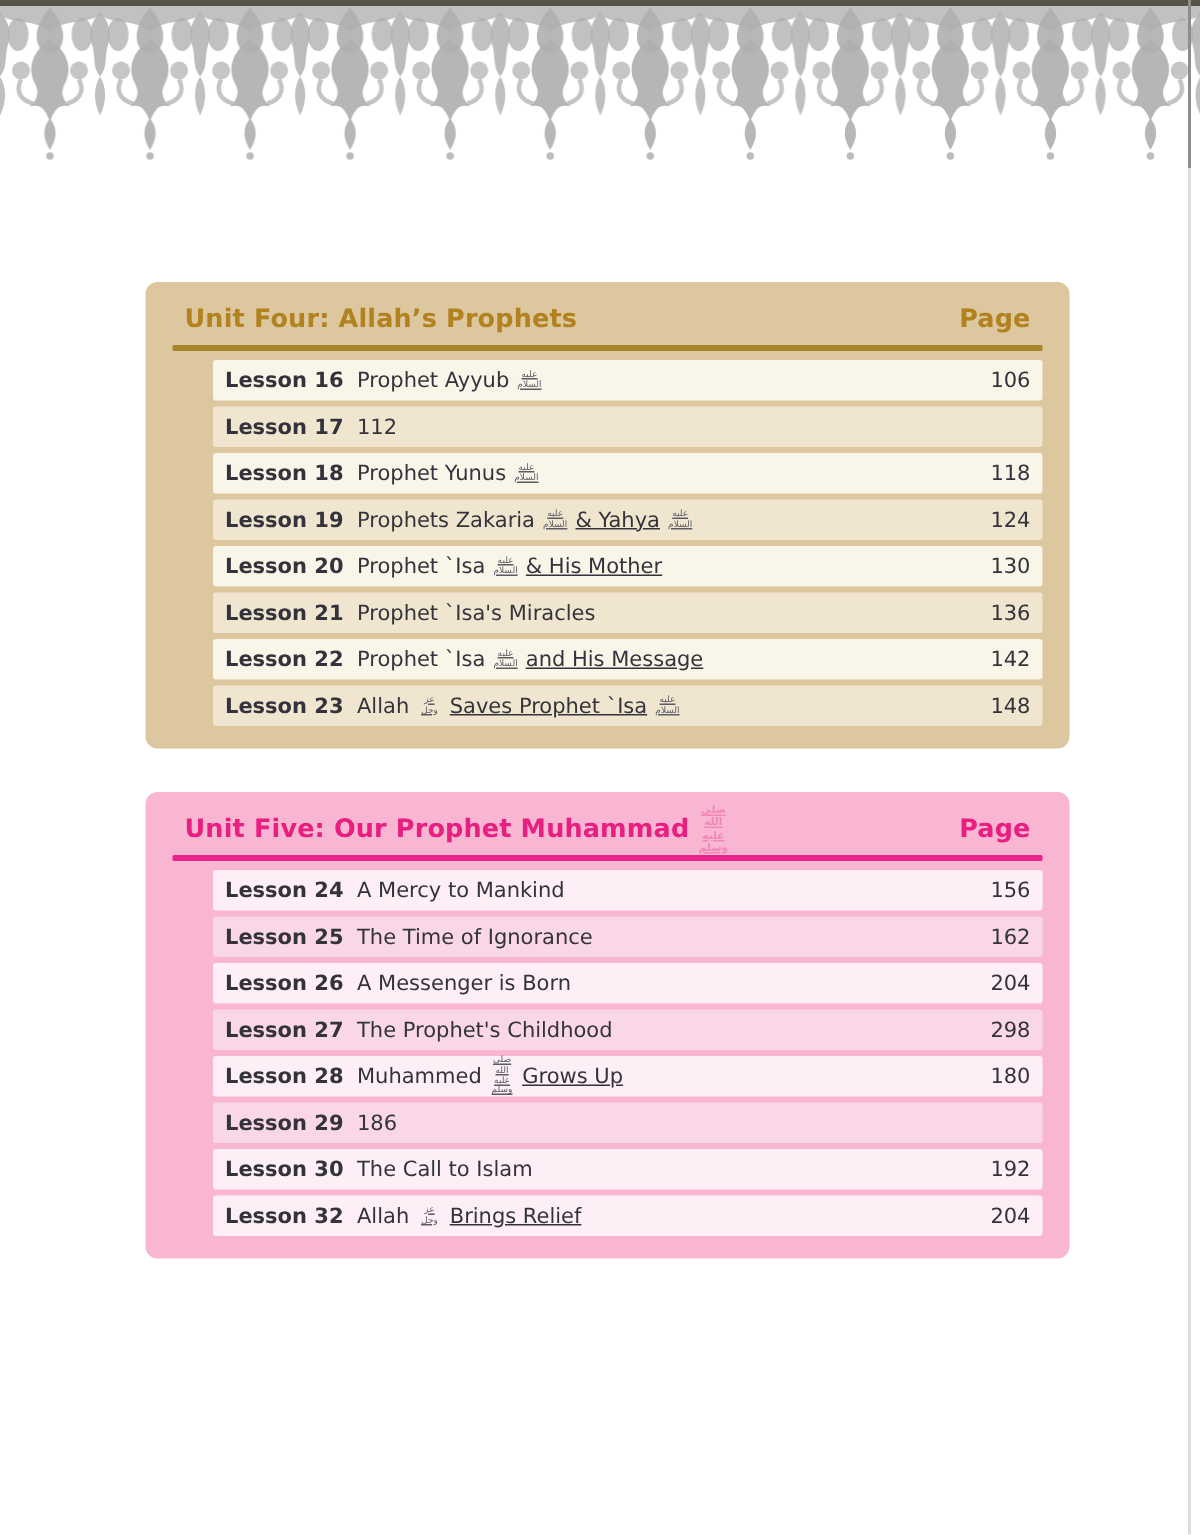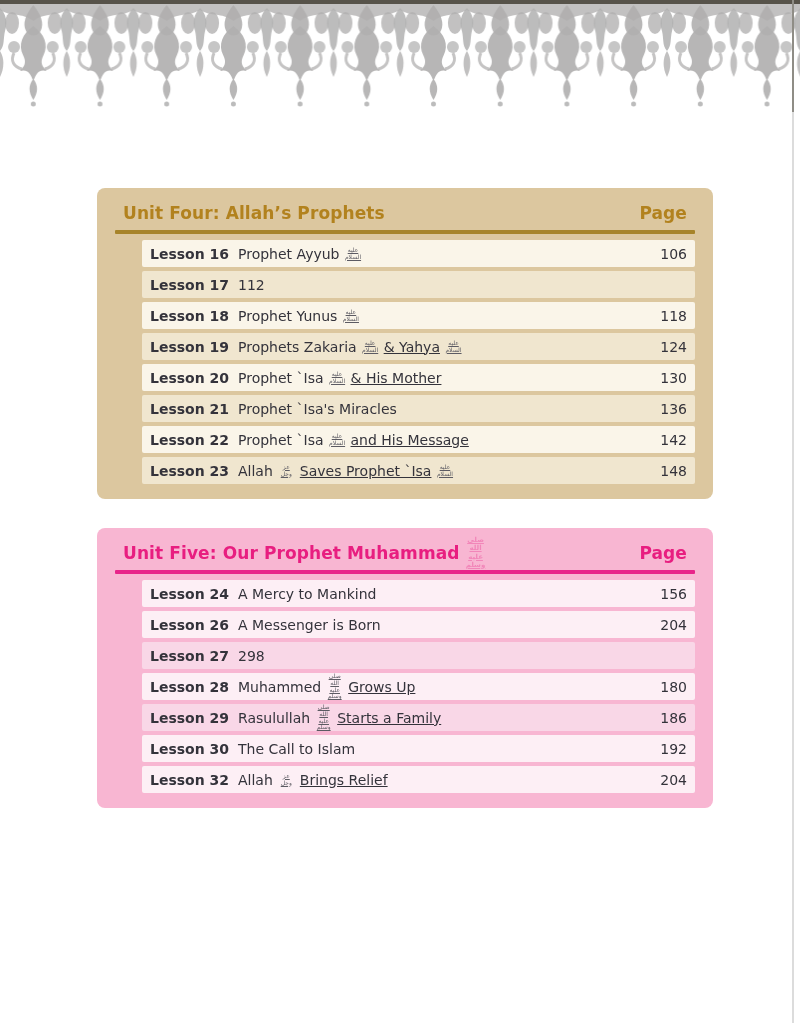--- a/index.html
+++ b/index.html
@@ -141,37 +141,42 @@
       </span>
     <span class="page-col">Page</span>
   </header>
   <div class="rule"></div>
   <div class="rows">
       <div class="row">
         <span class="lesson-label">Lesson 24</span>
         <span class="lesson-title"><span class="t">A Mercy to Mankind</span></span>
         <span class="lesson-page">156</span>
       </div>
+      <div class="row alt">
+        <span class="lesson-label">Lesson 25</span>
+        <span class="lesson-title"><span class="t">The Time of Ignorance</span></span>
+        <span class="lesson-page">162</span>
+      </div>
       <div class="row">
         <span class="lesson-label">Lesson 26</span>
         <span class="lesson-title"><span class="t">A Messenger is Born</span></span>
         <span class="lesson-page">204</span>
       </div>
       <div class="row alt">
         <span class="lesson-label">Lesson 27</span>
+        <span class="lesson-title"><span class="t">The Prophet's Childhood</span></span>
         <span class="lesson-page">298</span>
       </div>
       <div class="row">
         <span class="lesson-label">Lesson 28</span>
         <span class="lesson-title"><span class="t">Muhammed</span><span class="hn" dir="rtl">صلى الله عليه وسلم</span><span class="t">Grows Up</span></span>
         <span class="lesson-page">180</span>
       </div>
       <div class="row alt">
         <span class="lesson-label">Lesson 29</span>
-        <span class="lesson-title"><span class="t">Rasulullah</span><span class="hn" dir="rtl">صلى الله عليه وسلم</span><span class="t">Starts a Family</span></span>
         <span class="lesson-page">186</span>
       </div>
       <div class="row">
         <span class="lesson-label">Lesson 30</span>
         <span class="lesson-title"><span class="t">The Call to Islam</span></span>
         <span class="lesson-page">192</span>
       </div>
       <div class="row">
         <span class="lesson-label">Lesson 32</span>
         <span class="lesson-title"><span class="t">Allah</span><span class="hn" dir="rtl">عز وجل</span><span class="t">Brings Relief</span></span>

